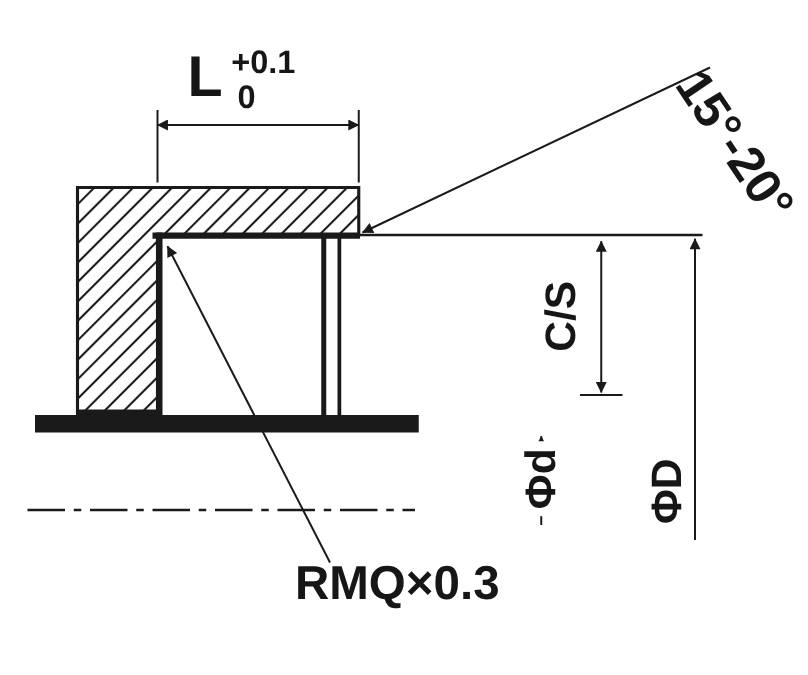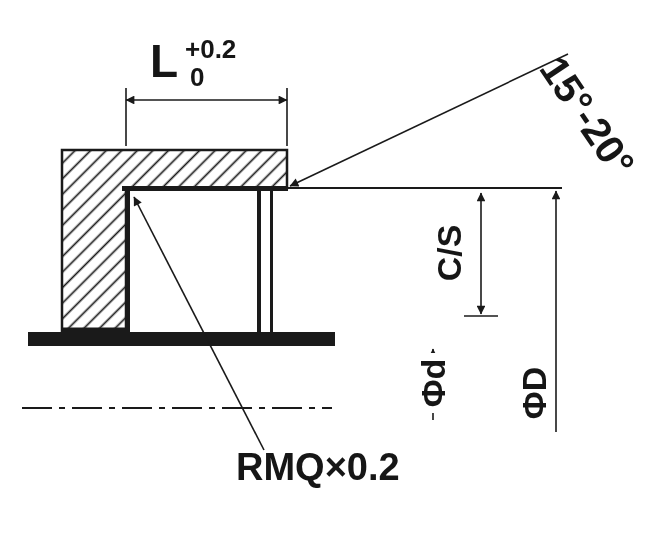--- a/index.html
+++ b/index.html
@@ -63,26 +63,26 @@
     <line x1="556" y1="432" x2="556" y2="191" stroke="#1a1a1a" stroke-width="1.6" marker-end="url(#arr)"></line>
 
     <line x1="433" y1="420" x2="433" y2="349" stroke="#1a1a1a" stroke-width="1.6" marker-end="url(#arr)"></line>
 
     <line x1="568" y1="54" x2="290" y2="186" stroke="#1a1a1a" stroke-width="1.6" marker-end="url(#arr)"></line>
 
     <line x1="264" y1="450" x2="134" y2="197" stroke="#1a1a1a" stroke-width="1.6" marker-end="url(#arr)"></line>
   </svg>
 
   <div class="lbl" style="left:150px;top:38px;font-size:46px;">L</div>
-  <div class="lbl" style="left:185px;top:36px;font-size:26px;">+0.2</div>
+  <div class="lbl" style="left:185px;top:36px;font-size:26px;">+0.1</div>
   <div class="lbl" style="left:190px;top:64px;font-size:26px;">0</div>
 
   <div class="lbl" style="left:500px;top:95px;width:170px;height:46px;font-size:40px;text-align:center;transform:rotate(56deg);">15°-20°</div>
 
   <div class="lbl rot-ccw" style="left:417px;top:233px;width:70px;height:40px;font-size:34px;text-align:center;">C/S</div>
 
   <div class="lbl rot-ccw masked" style="left:406px;top:363px;width:56px;height:40px;font-size:34px;text-align:center;">Φd</div>
 
   <div class="lbl rot-ccw" style="left:506px;top:373px;width:62px;height:40px;font-size:34px;text-align:center;">ΦD</div>
 
-  <div class="lbl" style="left:236px;top:448px;font-size:38px;">RMQ×0.2</div>
+  <div class="lbl" style="left:236px;top:448px;font-size:38px;">RMQ×0.3</div>
 
 </div>
 
 </body></html>

